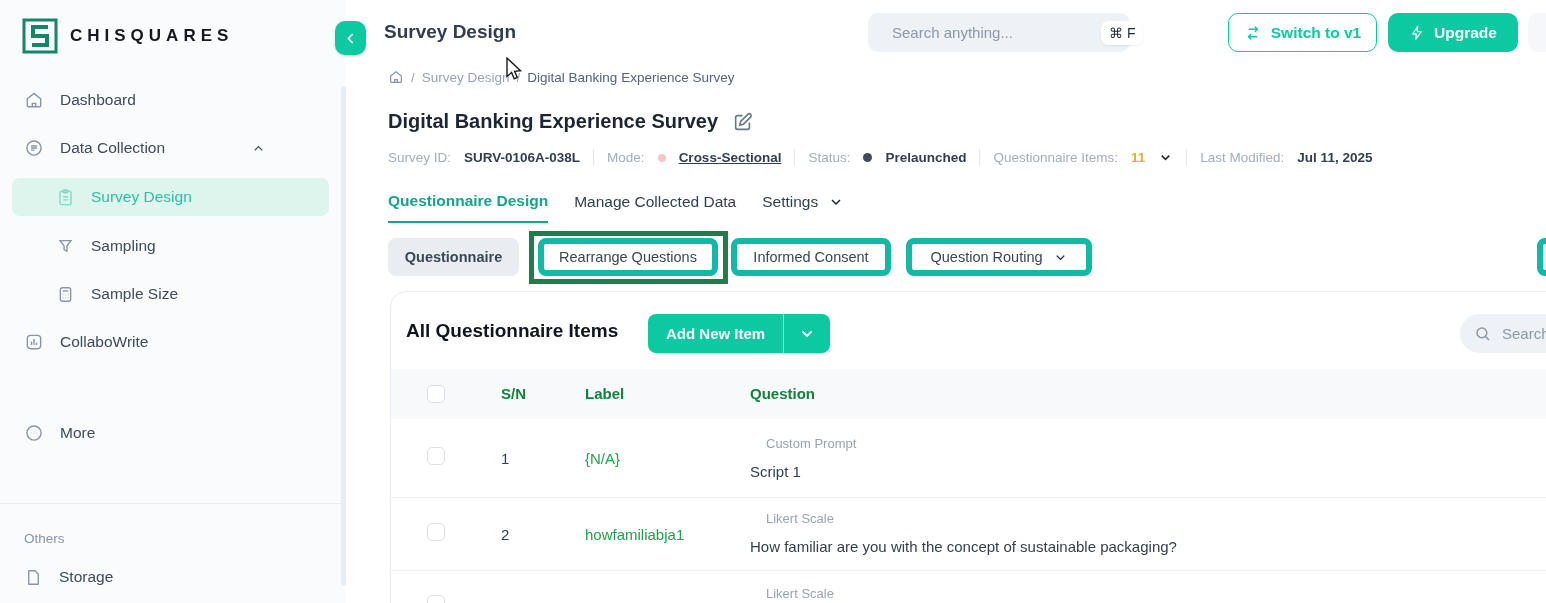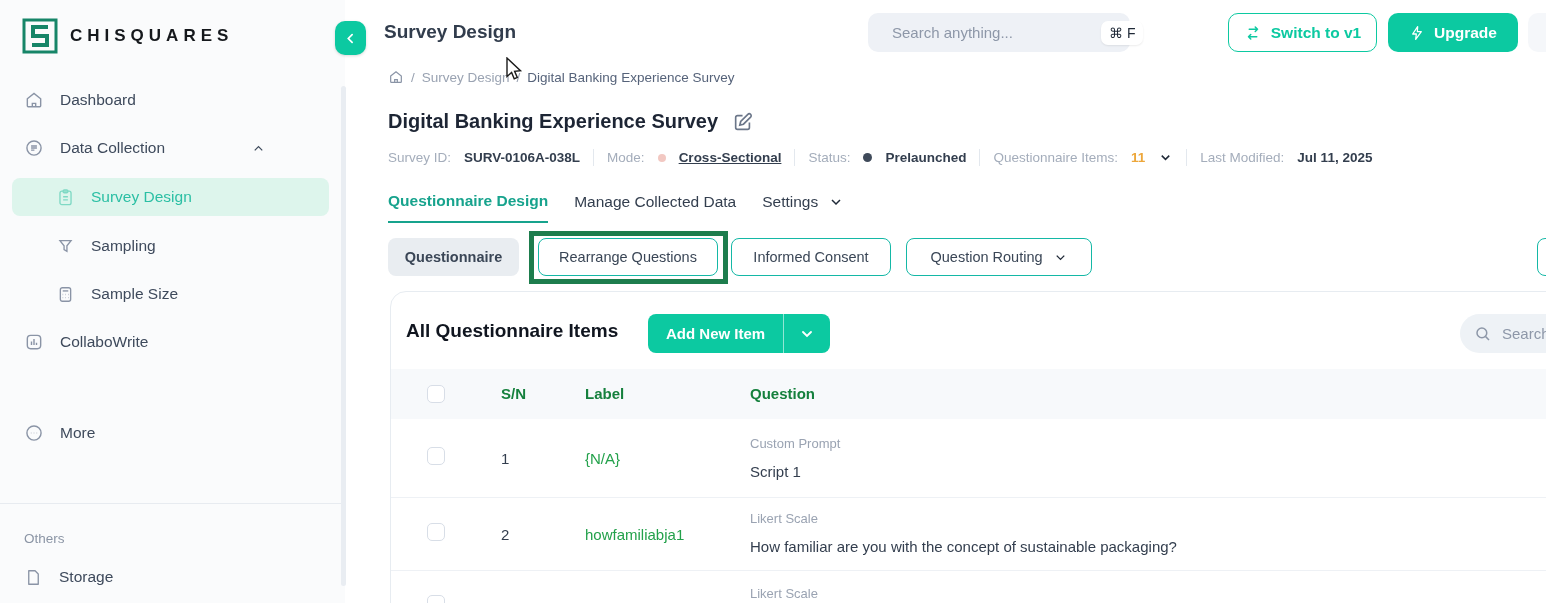--- a/index.html
+++ b/index.html
@@ -61,21 +61,21 @@
   .count-orange { color:#eda73b; font-weight:600; }
 
   
   .tabs { position:absolute; left:388px; top:192px; display:flex; gap:26px; font-size:15.5px; }
   .tab { padding-bottom:11px; color:#333e4e; cursor:pointer; display:flex; align-items:center; gap:10px; }
   .tab-active { color:#17a38d; font-weight:600; border-bottom:2.5px solid #17a38d; }
 
   
   .subbtn { position:absolute; top:238px; height:38px; border-radius:8px; font-size:14.5px; color:#3a4656;
     display:flex; align-items:center; justify-content:center; gap:10px; cursor:pointer;
-    background:#fff; border:1px solid #14b8a6; }
+    background:#fff; border:6px solid #14b8a6; }
   .subbtn-active { background:#e9edf1; border:none; font-weight:600; }
   .annot-box { position:absolute; left:529px; top:231px; width:199px; height:53px;
     border:5px solid #1d7d4d; z-index:20; pointer-events:none; }
 
   
   .panel { position:absolute; left:390px; top:291px; width:1220px; height:380px;
     border:1px solid #e7ecf1; border-radius:16px 16px 0 0; background:#fff; }
   .panel-heading { position:absolute; left:406px; top:320px; font-size:19px; font-weight:800; color:#10151f; }
   .btn-add { position:absolute; left:648px; top:314px; height:39px; background:#0cc9a1; border:none;
     border-radius:8px; color:#fff; font-size:15px; font-weight:700; display:flex; align-items:stretch;
@@ -94,21 +94,21 @@
   .thead { top:369px; height:50px; background:#f7f9fb; font-weight:700; color:#15803d; font-size:15px; }
   .r1 { top:419px; height:79px; border-bottom:1px solid #eef1f5; }
   .r2 { top:498px; height:73px; border-bottom:1px solid #eef1f5; }
   .r3 { top:571px; height:32px; }
   .cell { position:absolute; }
   .c-check { left:36px; } .c-sn { left:110px; } .c-label { left:194px; } .c-q { left:359px; }
   .checkbox { width:18px; height:18px; background:#fff; border:1.5px solid #d8dee7; border-radius:5px;
     display:inline-block; cursor:pointer; }
   .sn-txt { font-size:15px; color:#333e4e; }
   .label-green { font-size:15px; color:#23a14b; }
-  .q-type { font-size:13px; color:#9aa3b2; }
+  .q-type { font-size:13px; color:#9aa3b2;margin-left:16px; }
   .q-text { font-size:15px; color:#333e4e; }
 </style>
 </head>
 <body>
 
 <div id="sidebar">
   <div class="logo-row">
     <svg width="36" height="36" viewBox="0 0 36 36">
       <rect x="2" y="2" width="32" height="32" fill="none" stroke="#168568" stroke-width="3"></rect>
       <path d="M26 9 H11 V18 H25 V27 H10" fill="none" stroke="#168568" stroke-width="4"></path>

